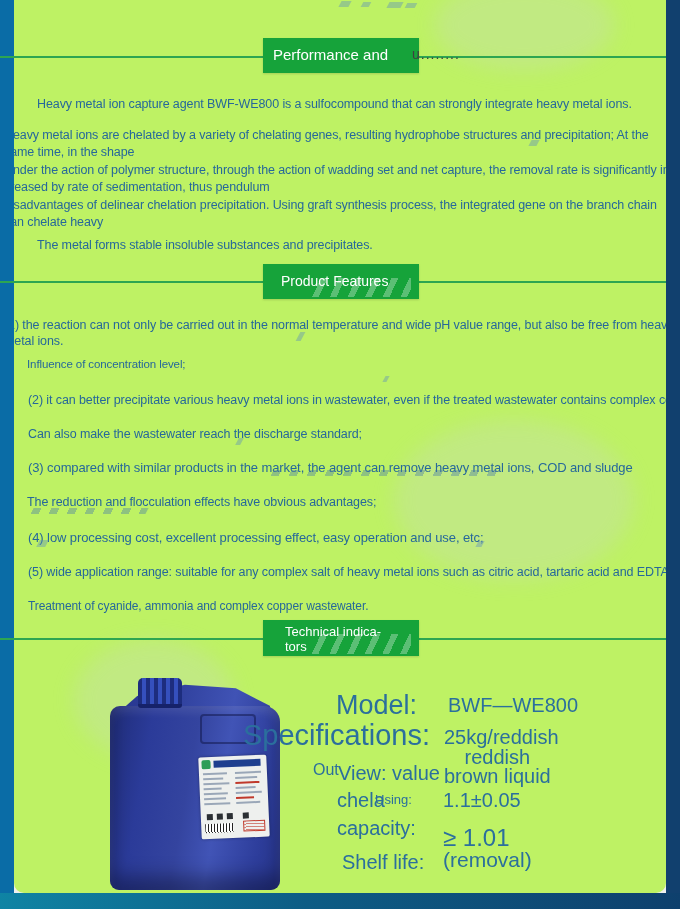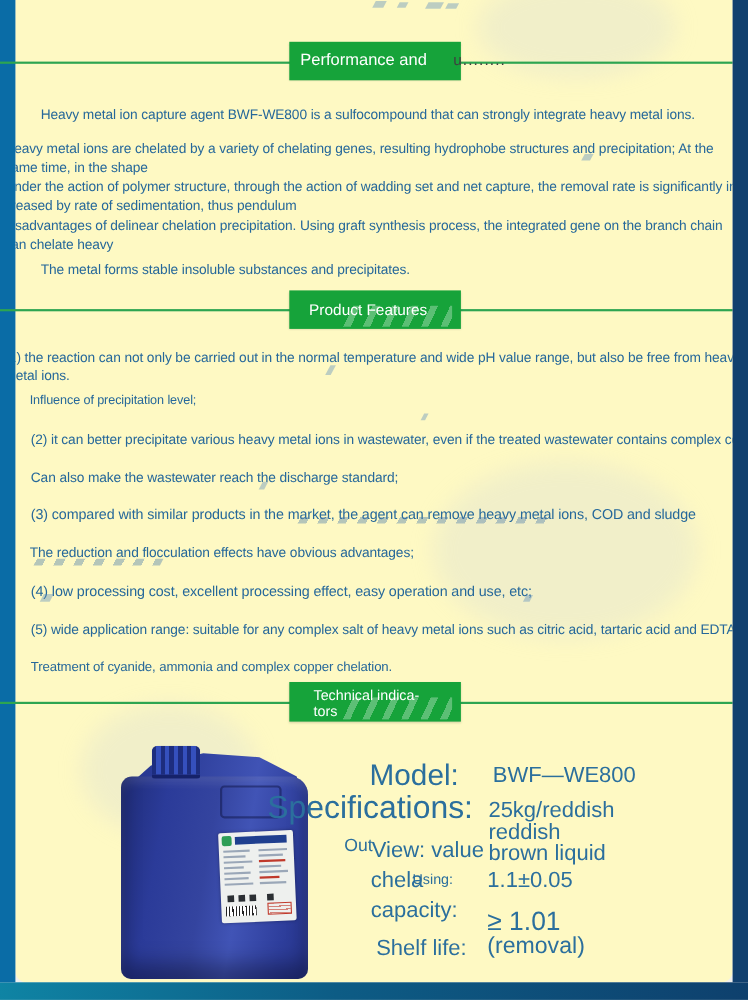--- a/index.html
+++ b/index.html
@@ -2,21 +2,21 @@
 <html><head>
 <meta charset="utf-8">
 <style>
   html,body{margin:0;padding:0;}
   body{
     position:relative;width:680px;height:909px;overflow:hidden;
     background:#f0f0ee;font-family:"Liberation Sans",sans-serif;
   }
   
   .panel{position:absolute;left:14px;top:0;width:652px;height:893px;
-    background:#fef9c3;border-radius:0 0 10px 10px;overflow:hidden;}
+    background:#bef264;border-radius:0 0 10px 10px;overflow:hidden;}
   .bar-left{position:absolute;left:0;top:0;width:14px;height:893px;background:#0a6ca6;z-index:2;}
   .bar-right{position:absolute;left:666px;top:0;width:14px;height:893px;background:#11406e;z-index:5;}
   .bottom-strip{position:absolute;left:0;top:893px;width:680px;height:16px;
     background:linear-gradient(95deg,#0f84a4 0%,#0d5c85 45%,#0e406d 100%);}
   .green-line{position:absolute;left:0;height:2px;width:666px;background:#2da551;z-index:3;}
   
   .blob{position:absolute;border-radius:50%;background:rgba(205,212,220,0.25);filter:blur(10px);}
   
   .banner{position:absolute;left:249px;width:156px;background:#16a33a;color:#ffffff;z-index:4;
     box-shadow:0 1px 2px rgba(0,0,0,0.15);}
@@ -31,21 +31,21 @@
   .banner-overflow{position:absolute;left:398px;top:46px;font-size:14px;color:#3f3f3f;
     letter-spacing:1px;z-index:4;}
   
   .bline{position:absolute;white-space:nowrap;font-size:12.5px;color:#26689a;
     letter-spacing:-0.1px;z-index:1;text-align:center;}
   
   .smudge{position:absolute;background:rgba(90,140,190,0.40);transform:skewX(-28deg);z-index:1;}
   .smudge-row{position:absolute;height:6px;transform:skewX(-28deg);z-index:1;
     background:repeating-linear-gradient(90deg,rgba(70,120,170,0.40) 0 8px,transparent 8px 18px);}
   
-  .spec{position:absolute;white-space:nowrap;color:#2b6f9d;z-index:2;}
+  .spec{position:absolute;white-space:nowrap;color:#2b6f9d;z-index:2;text-align:center;}
   
   .can{position:absolute;left:86px;top:678px;width:190px;height:215px;z-index:1;}
   .can-top{position:absolute;left:10px;top:4px;width:170px;height:70px;
     background:linear-gradient(100deg,#25348c 0%,#31429f 40%,#4053b5 70%,#2c3b96 100%);
     clip-path:polygon(0% 100%,3% 48%,16% 20%,44% 4%,74% 9%,94% 34%,100% 100%);}
   .can-body{position:absolute;left:10px;top:28px;width:170px;height:184px;
     border-radius:10px 16px 9px 9px;
     background:linear-gradient(100deg,#1f2c78 0%,#2b3b99 22%,#34449f 45%,#4154b6 62%,#2e3e9c 85%,#26348b 100%);
     box-shadow:inset 0 -14px 18px rgba(0,0,15,0.35), inset 0 6px 8px rgba(255,255,255,0.10);}
   .can-cap{position:absolute;left:38px;top:0;width:44px;height:26px;border-radius:5px 5px 3px 3px;
@@ -96,28 +96,28 @@
   <div class="bline" style="left:-10px;top:128px;">Heavy metal ions are chelated by a variety of chelating genes, resulting hydrophobe structures and precipitation; At the</div>
   <div class="bline" style="left:-10px;top:145px;">same time, in the shape</div>
   <div class="bline" style="left:-10px;top:163px;">Under the action of polymer structure, through the action of wadding set and net capture, the removal rate is significantly in-</div>
   <div class="bline" style="left:-10px;top:180px;">creased by rate of sedimentation, thus pendulum</div>
   <div class="bline" style="left:-10px;top:198px;">disadvantages of delinear chelation precipitation. Using graft synthesis process, the integrated gene on the branch chain</div>
   <div class="bline" style="left:-10px;top:215px;">can chelate heavy</div>
   <div class="bline" style="left:23px;top:238px;">The metal forms stable insoluble substances and precipitates.</div>
 
   <div class="bline" style="left:-10px;top:318px;">(1) the reaction can not only be carried out in the normal temperature and wide pH value range, but also be free from heavy</div>
   <div class="bline" style="left:-10px;top:334px;">metal ions.</div>
-  <div class="bline" style="left:13px;top:358px;font-size:11.5px;">Influence of precipitation level;</div>
+  <div class="bline" style="left:13px;top:358px;font-size:11.5px;">Influence of concentration level;</div>
   <div class="bline" style="left:14px;top:393px;">(2) it can better precipitate various heavy metal ions in wastewater, even if the treated wastewater contains complex components</div>
   <div class="bline" style="left:14px;top:427px;">Can also make the wastewater reach the discharge standard;</div>
   <div class="bline" style="left:14px;top:460px;font-size:13px;">(3) compared with similar products in the market, the agent can remove heavy metal ions, COD and sludge</div>
   <div class="bline" style="left:13px;top:495px;">The reduction and flocculation effects have obvious advantages;</div>
   <div class="bline" style="left:14px;top:530px;font-size:13px;">(4) low processing cost, excellent processing effect, easy operation and use, etc;</div>
   <div class="bline" style="left:14px;top:565px;">(5) wide application range: suitable for any complex salt of heavy metal ions such as citric acid, tartaric acid and EDTA</div>
-  <div class="bline" style="left:14px;top:599px;font-size:12px;">Treatment of cyanide, ammonia and complex copper chelation.</div>
+  <div class="bline" style="left:14px;top:599px;font-size:12px;">Treatment of cyanide, ammonia and complex copper wastewater.</div>
 
   <div class="smudge" style="left:326px;top:1px;width:10px;height:6px;"></div>
   <div class="smudge" style="left:348px;top:2px;width:8px;height:5px;"></div>
   <div class="smudge" style="left:374px;top:2px;width:14px;height:6px;"></div>
   <div class="smudge" style="left:392px;top:3px;width:10px;height:5px;"></div>
   <div class="smudge" style="left:516px;top:140px;width:8px;height:6px;"></div>
   <div class="smudge" style="left:284px;top:332px;width:5px;height:9px;"></div>
   <div class="smudge" style="left:370px;top:376px;width:4px;height:6px;"></div>
   <div class="smudge" style="left:223px;top:438px;width:5px;height:7px;"></div>
   <div class="smudge-row" style="left:258px;top:470px;width:225px;"></div>

